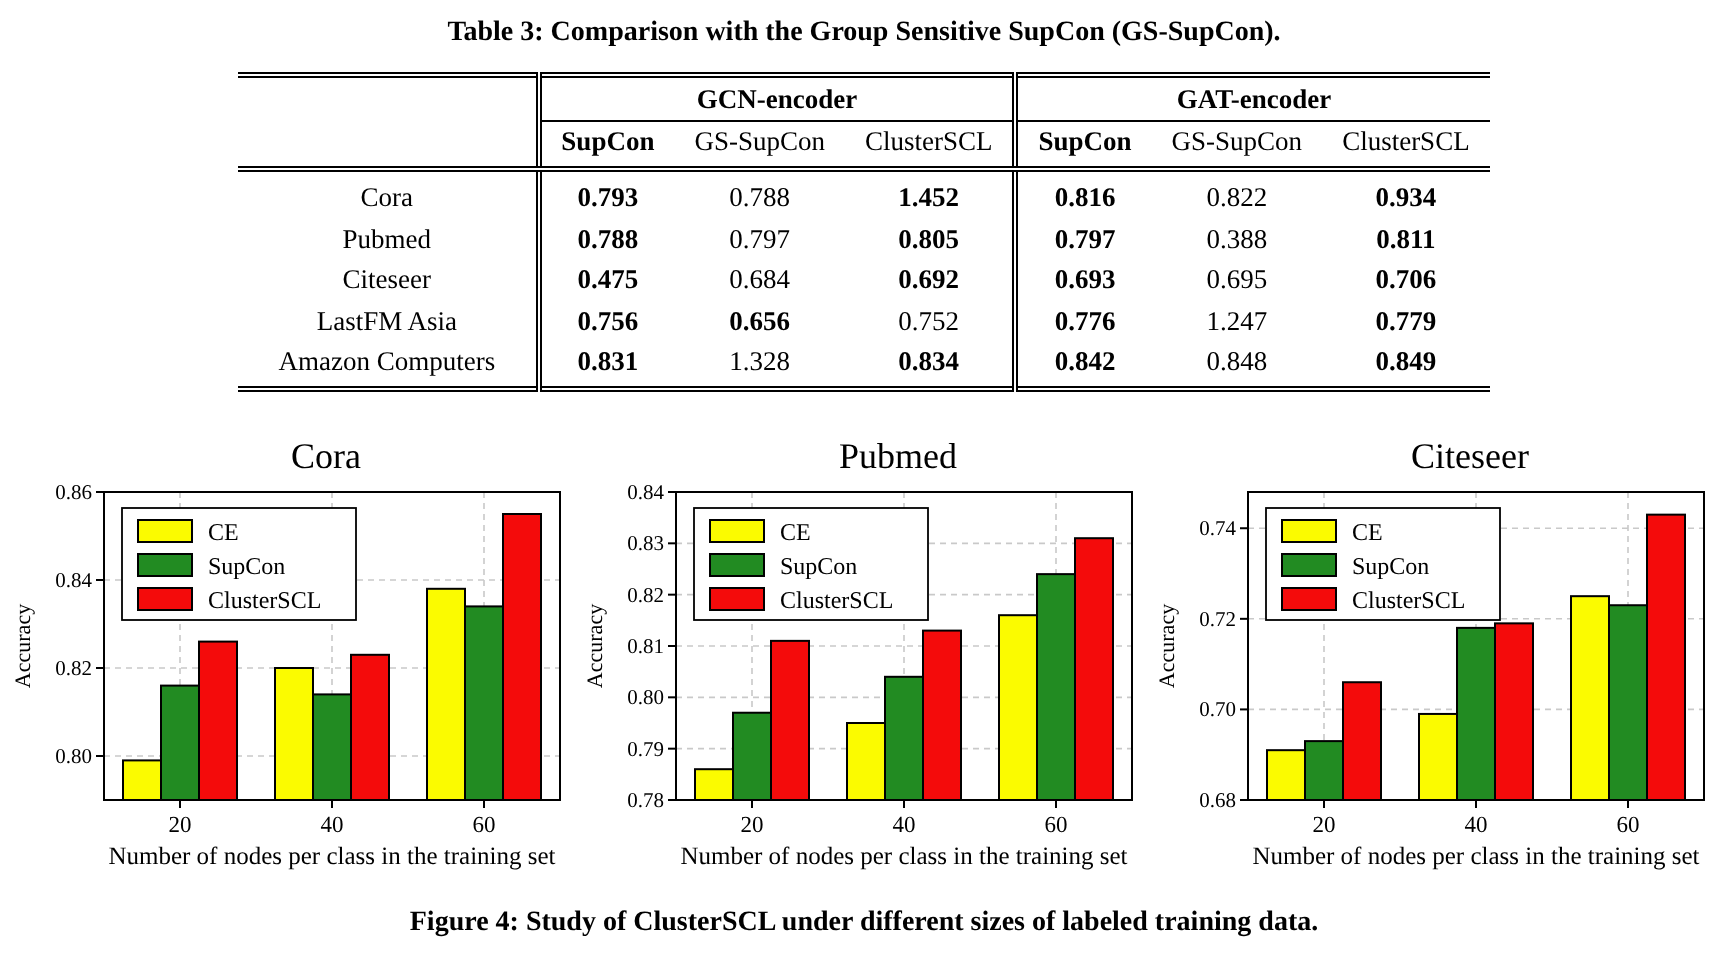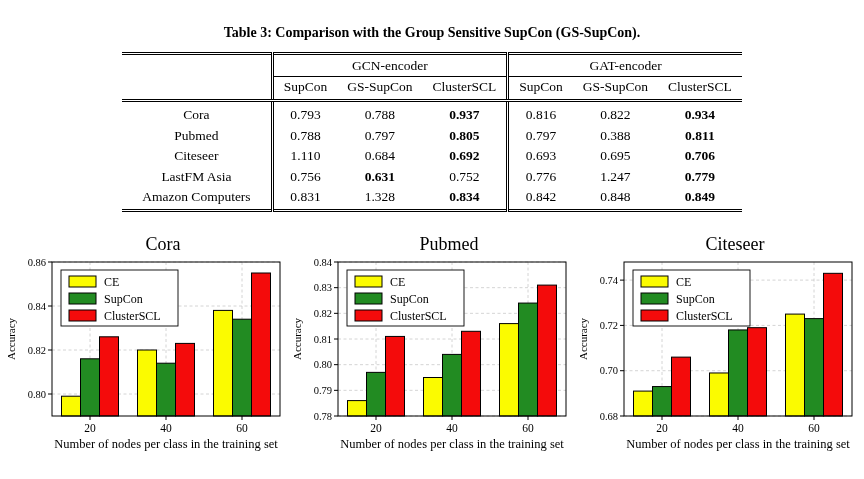--- a/index.html
+++ b/index.html
@@ -1,35 +1,35 @@
 <!DOCTYPE html>
 <html><head>
 <meta charset="utf-8">
 <style>
   * { margin: 0; padding: 0; box-sizing: border-box; }
   html, body { width: 864px; height: 479px; background: #ffffff; overflow: hidden; }
   body { font-family: "Liberation Serif", serif; color: #000; }
 
   .tbl-caption {
-    padding-top: 25px; text-align: center;
+    padding-top: 9px; text-align: center;
     font-weight: bold; font-size: 14px;
   }
 
   table.results {
     margin: 11px auto 0; border-collapse: collapse;
     border-top: 3px double #000; border-bottom: 3px double #000;
     font-size: 13.5px;
   }
   table.results th, table.results td {
     font-weight: normal; text-align: center; padding: 2px 10px;
   }
   table.results th.corner { border-bottom: 3px double #000; min-width: 150px; }
   table.results th.grp { border-bottom: 1px solid #000; padding: 3px 6px 2px; }
   table.results tr.subhead th { border-bottom: 3px double #000; padding: 2px 10px 4px; }
-  table.results .vleft { border-left: 3px double #000; }
+  table.results .vleft { border-left: 3px double #000; font-weight: bold; }
   table.results td { padding: 2.5px 14px 2px; min-width: 62px; }
   table.results td.b { font-weight: bold; }
   table.results tbody tr:first-child td { padding-top: 5px; }
   table.results tbody tr:last-child td { padding-bottom: 4px; }
 
   .charts {
     margin-top: 20px;
     display: flex; justify-content: space-between;
     padding: 0 4px;
   }
@@ -66,47 +66,47 @@
         <th class="vleft">SupCon</th>
         <th>GS-SupCon</th>
         <th>ClusterSCL</th>
       </tr>
     </thead>
     <tbody>
         <tr>
           <td>Cora</td>
           <td class="vleft">0.793</td>
           <td>0.788</td>
-          <td class="b">0.937</td>
+          <td class="b">1.452</td>
           <td class="vleft">0.816</td>
           <td>0.822</td>
           <td class="b">0.934</td>
         </tr>
         <tr>
           <td>Pubmed</td>
           <td class="vleft">0.788</td>
           <td>0.797</td>
           <td class="b">0.805</td>
           <td class="vleft">0.797</td>
           <td>0.388</td>
           <td class="b">0.811</td>
         </tr>
         <tr>
           <td>Citeseer</td>
-          <td class="vleft">1.110</td>
+          <td class="vleft">0.475</td>
           <td>0.684</td>
           <td class="b">0.692</td>
           <td class="vleft">0.693</td>
           <td>0.695</td>
           <td class="b">0.706</td>
         </tr>
         <tr>
           <td>LastFM Asia</td>
           <td class="vleft">0.756</td>
-          <td class="b">0.631</td>
+          <td class="b">0.656</td>
           <td>0.752</td>
           <td class="vleft">0.776</td>
           <td>1.247</td>
           <td class="b">0.779</td>
         </tr>
         <tr>
           <td>Amazon Computers</td>
           <td class="vleft">0.831</td>
           <td>1.328</td>
           <td class="b">0.834</td>
@@ -266,14 +266,15 @@
               <text x="100" y="30" font-size="12">CE</text>
               <rect x="65" y="37" width="27" height="11" fill="#228B22" stroke="#000" stroke-width="1"></rect>
               <text x="100" y="47" font-size="12">SupCon</text>
               <rect x="65" y="54" width="27" height="11" fill="#F40B0B" stroke="#000" stroke-width="1"></rect>
               <text x="100" y="64" font-size="12">ClusterSCL</text>
             </g>
           </svg></div>
     </div>
   </div>
 
+  <div class="fig-caption">Figure 4: Study of ClusterSCL under different sizes of labeled training data.</div>
 
 </div>
 
 </body></html>

